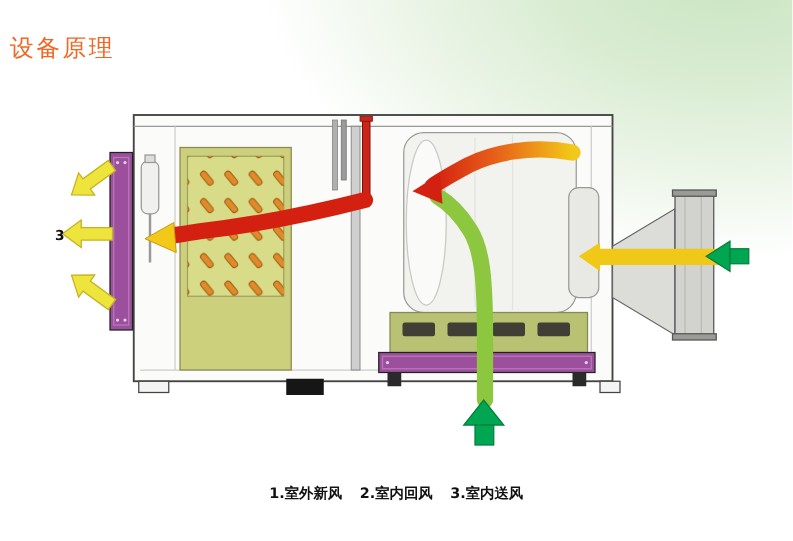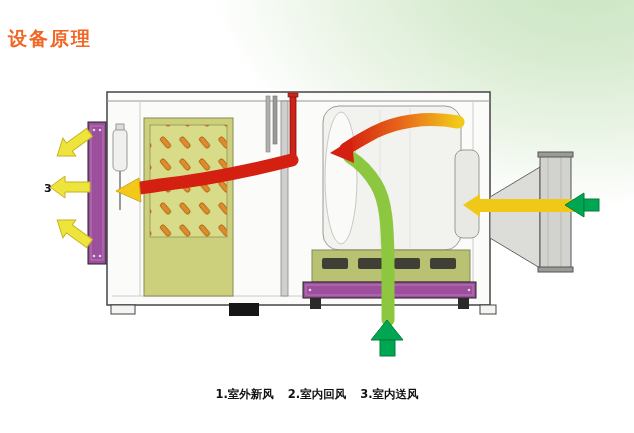--- a/index.html
+++ b/index.html
@@ -5,21 +5,21 @@
   * { margin:0; padding:0; box-sizing:border-box; }
   html,body { width:634px; height:433px; }
   body { font-family:"DejaVu Sans","Liberation Sans",sans-serif; background:#fff; }
   .page {
     position:relative; width:634px; height:433px; overflow:hidden;
     background: radial-gradient(ellipse 480px 300px at 92% -6%,
       #c9e4c0 0%, #d9ecd2 30%, #ecf5e8 55%, #ffffff 78%);
   }
   .title {
     position:absolute; left:8px; top:26px;
-    font-size:19px; font-weight:bold; color:#f26522; letter-spacing:2px;
+    font-size:19px; font-weight:normal; color:#f26522; letter-spacing:2px;
   }
   .caption {
     position:absolute; left:0; right:0; top:387px; text-align:center;
     font-size:11.5px; font-weight:bold; color:#111;
   }
   .caption span { margin:0 5px; }
   svg.diagram { position:absolute; left:0; top:0; display:block; }
 </style>
 </head>
 <body>

